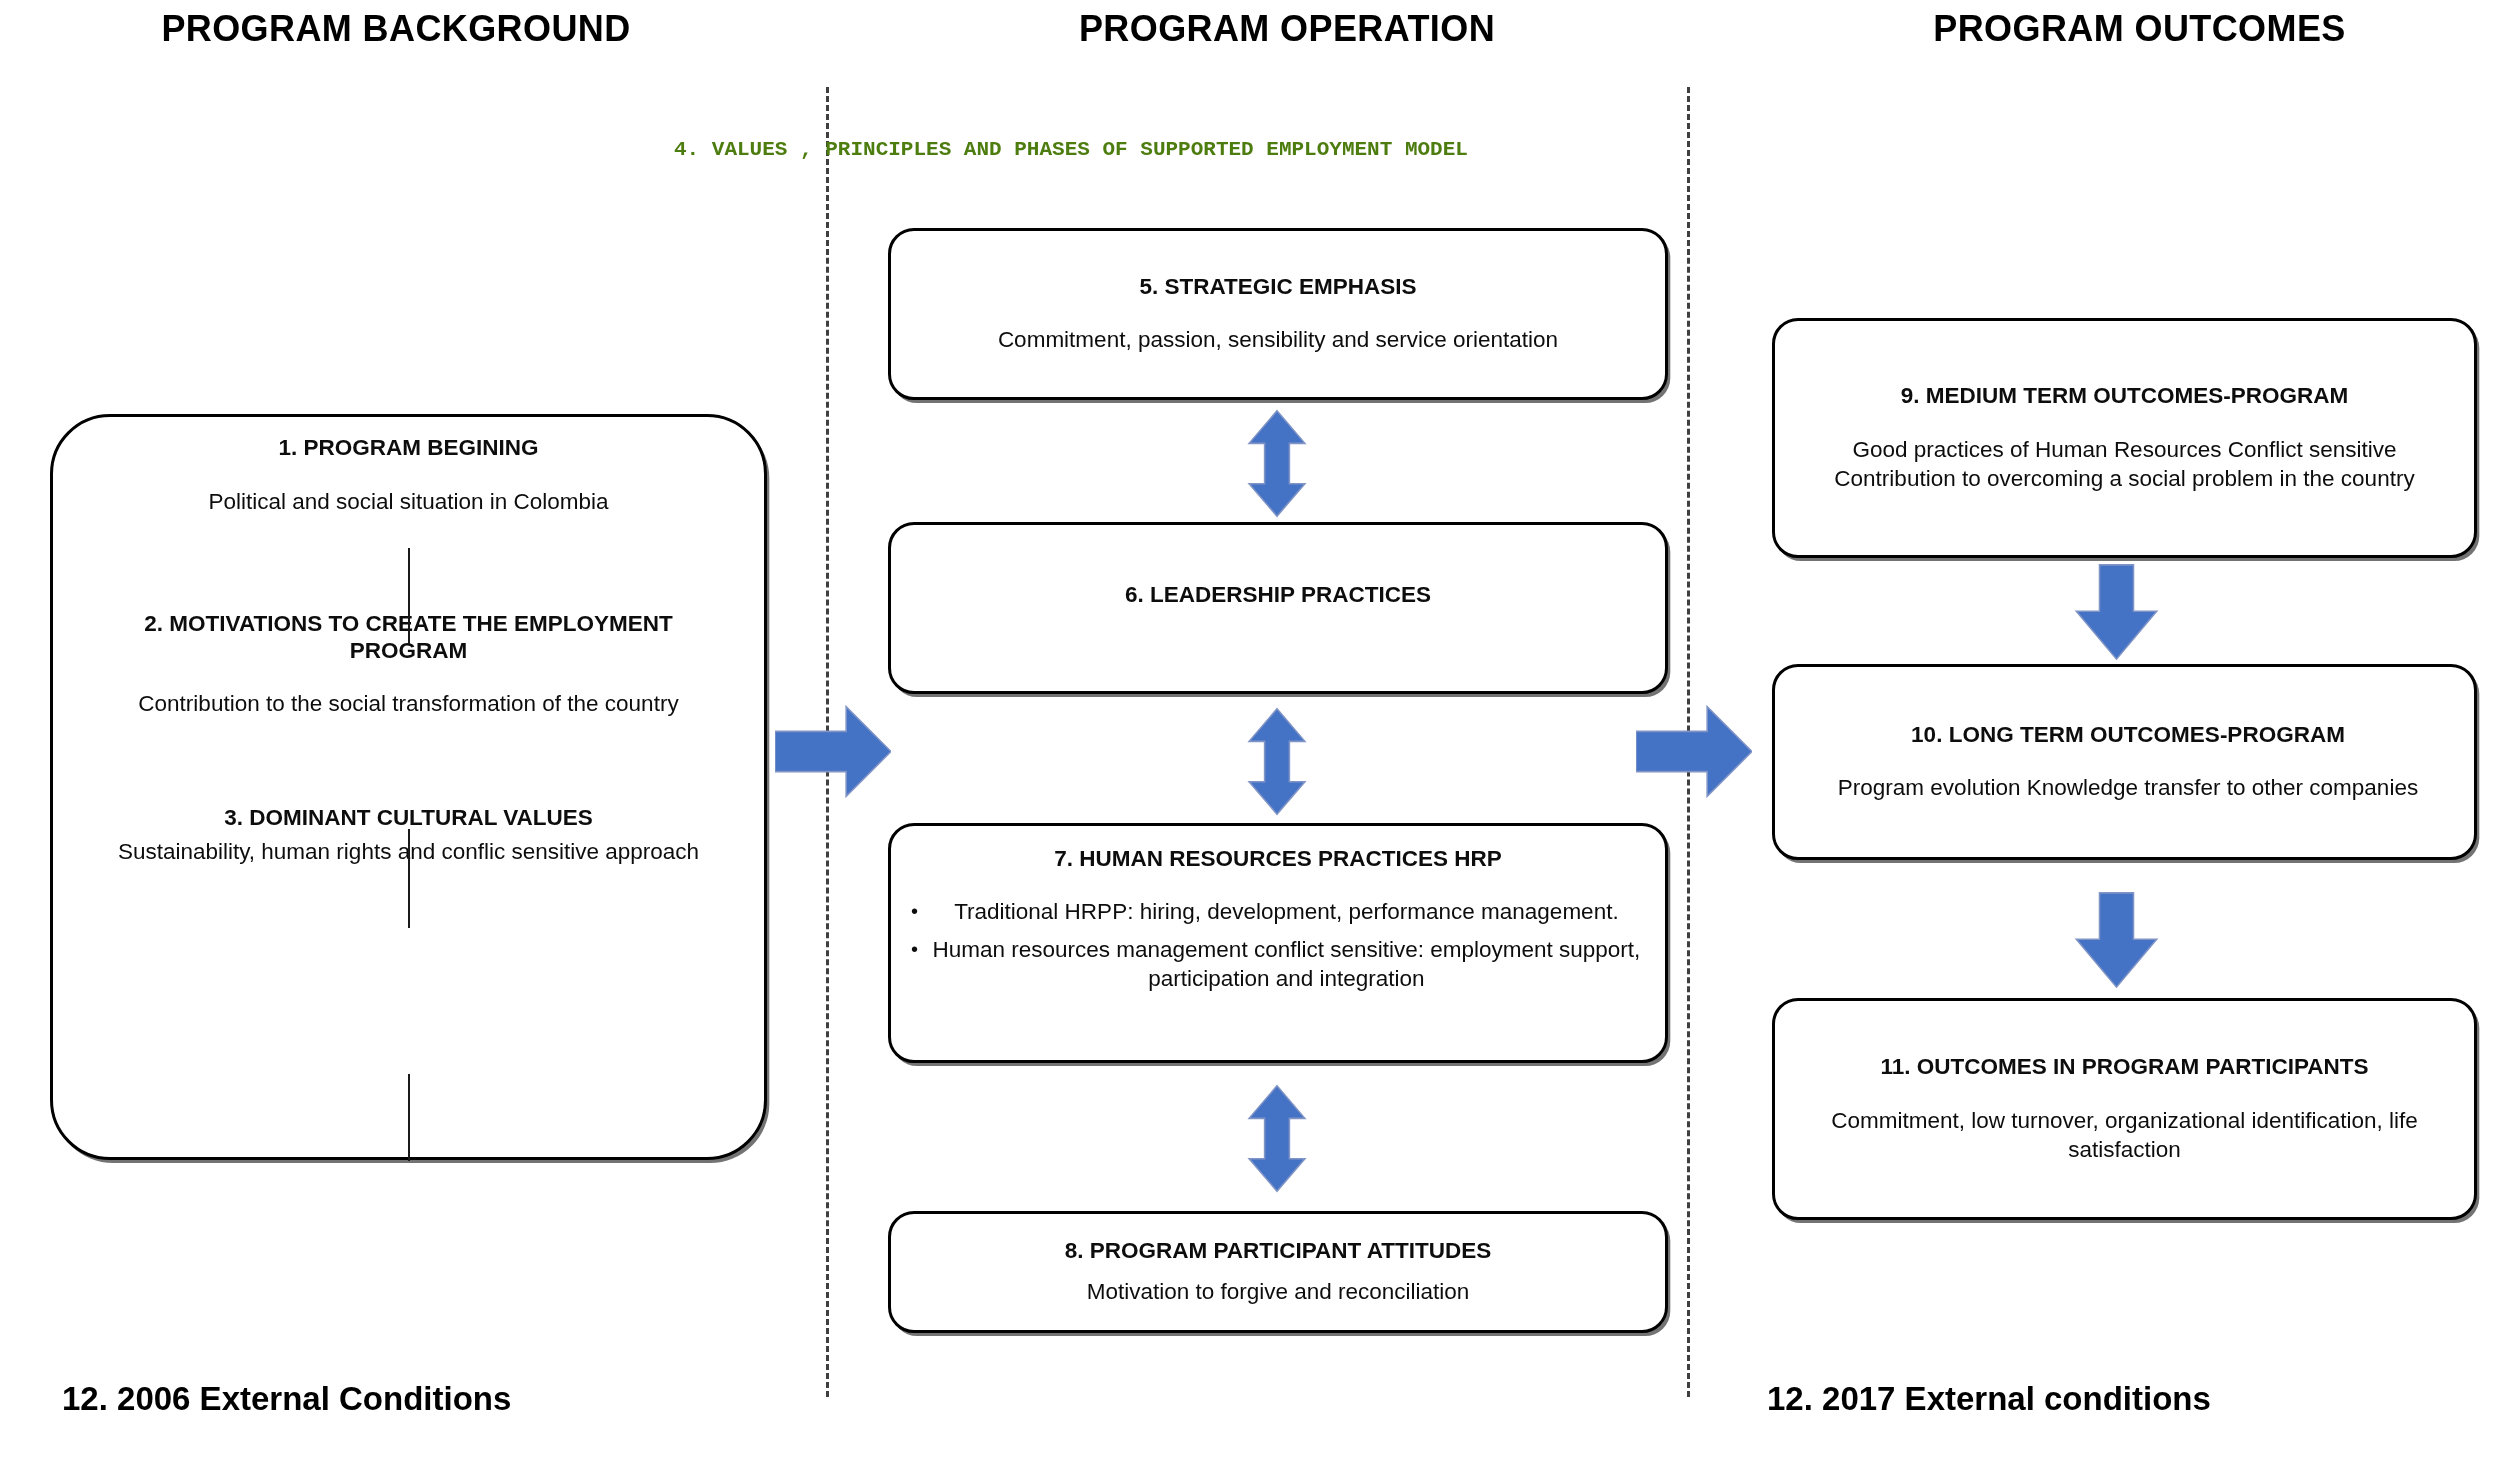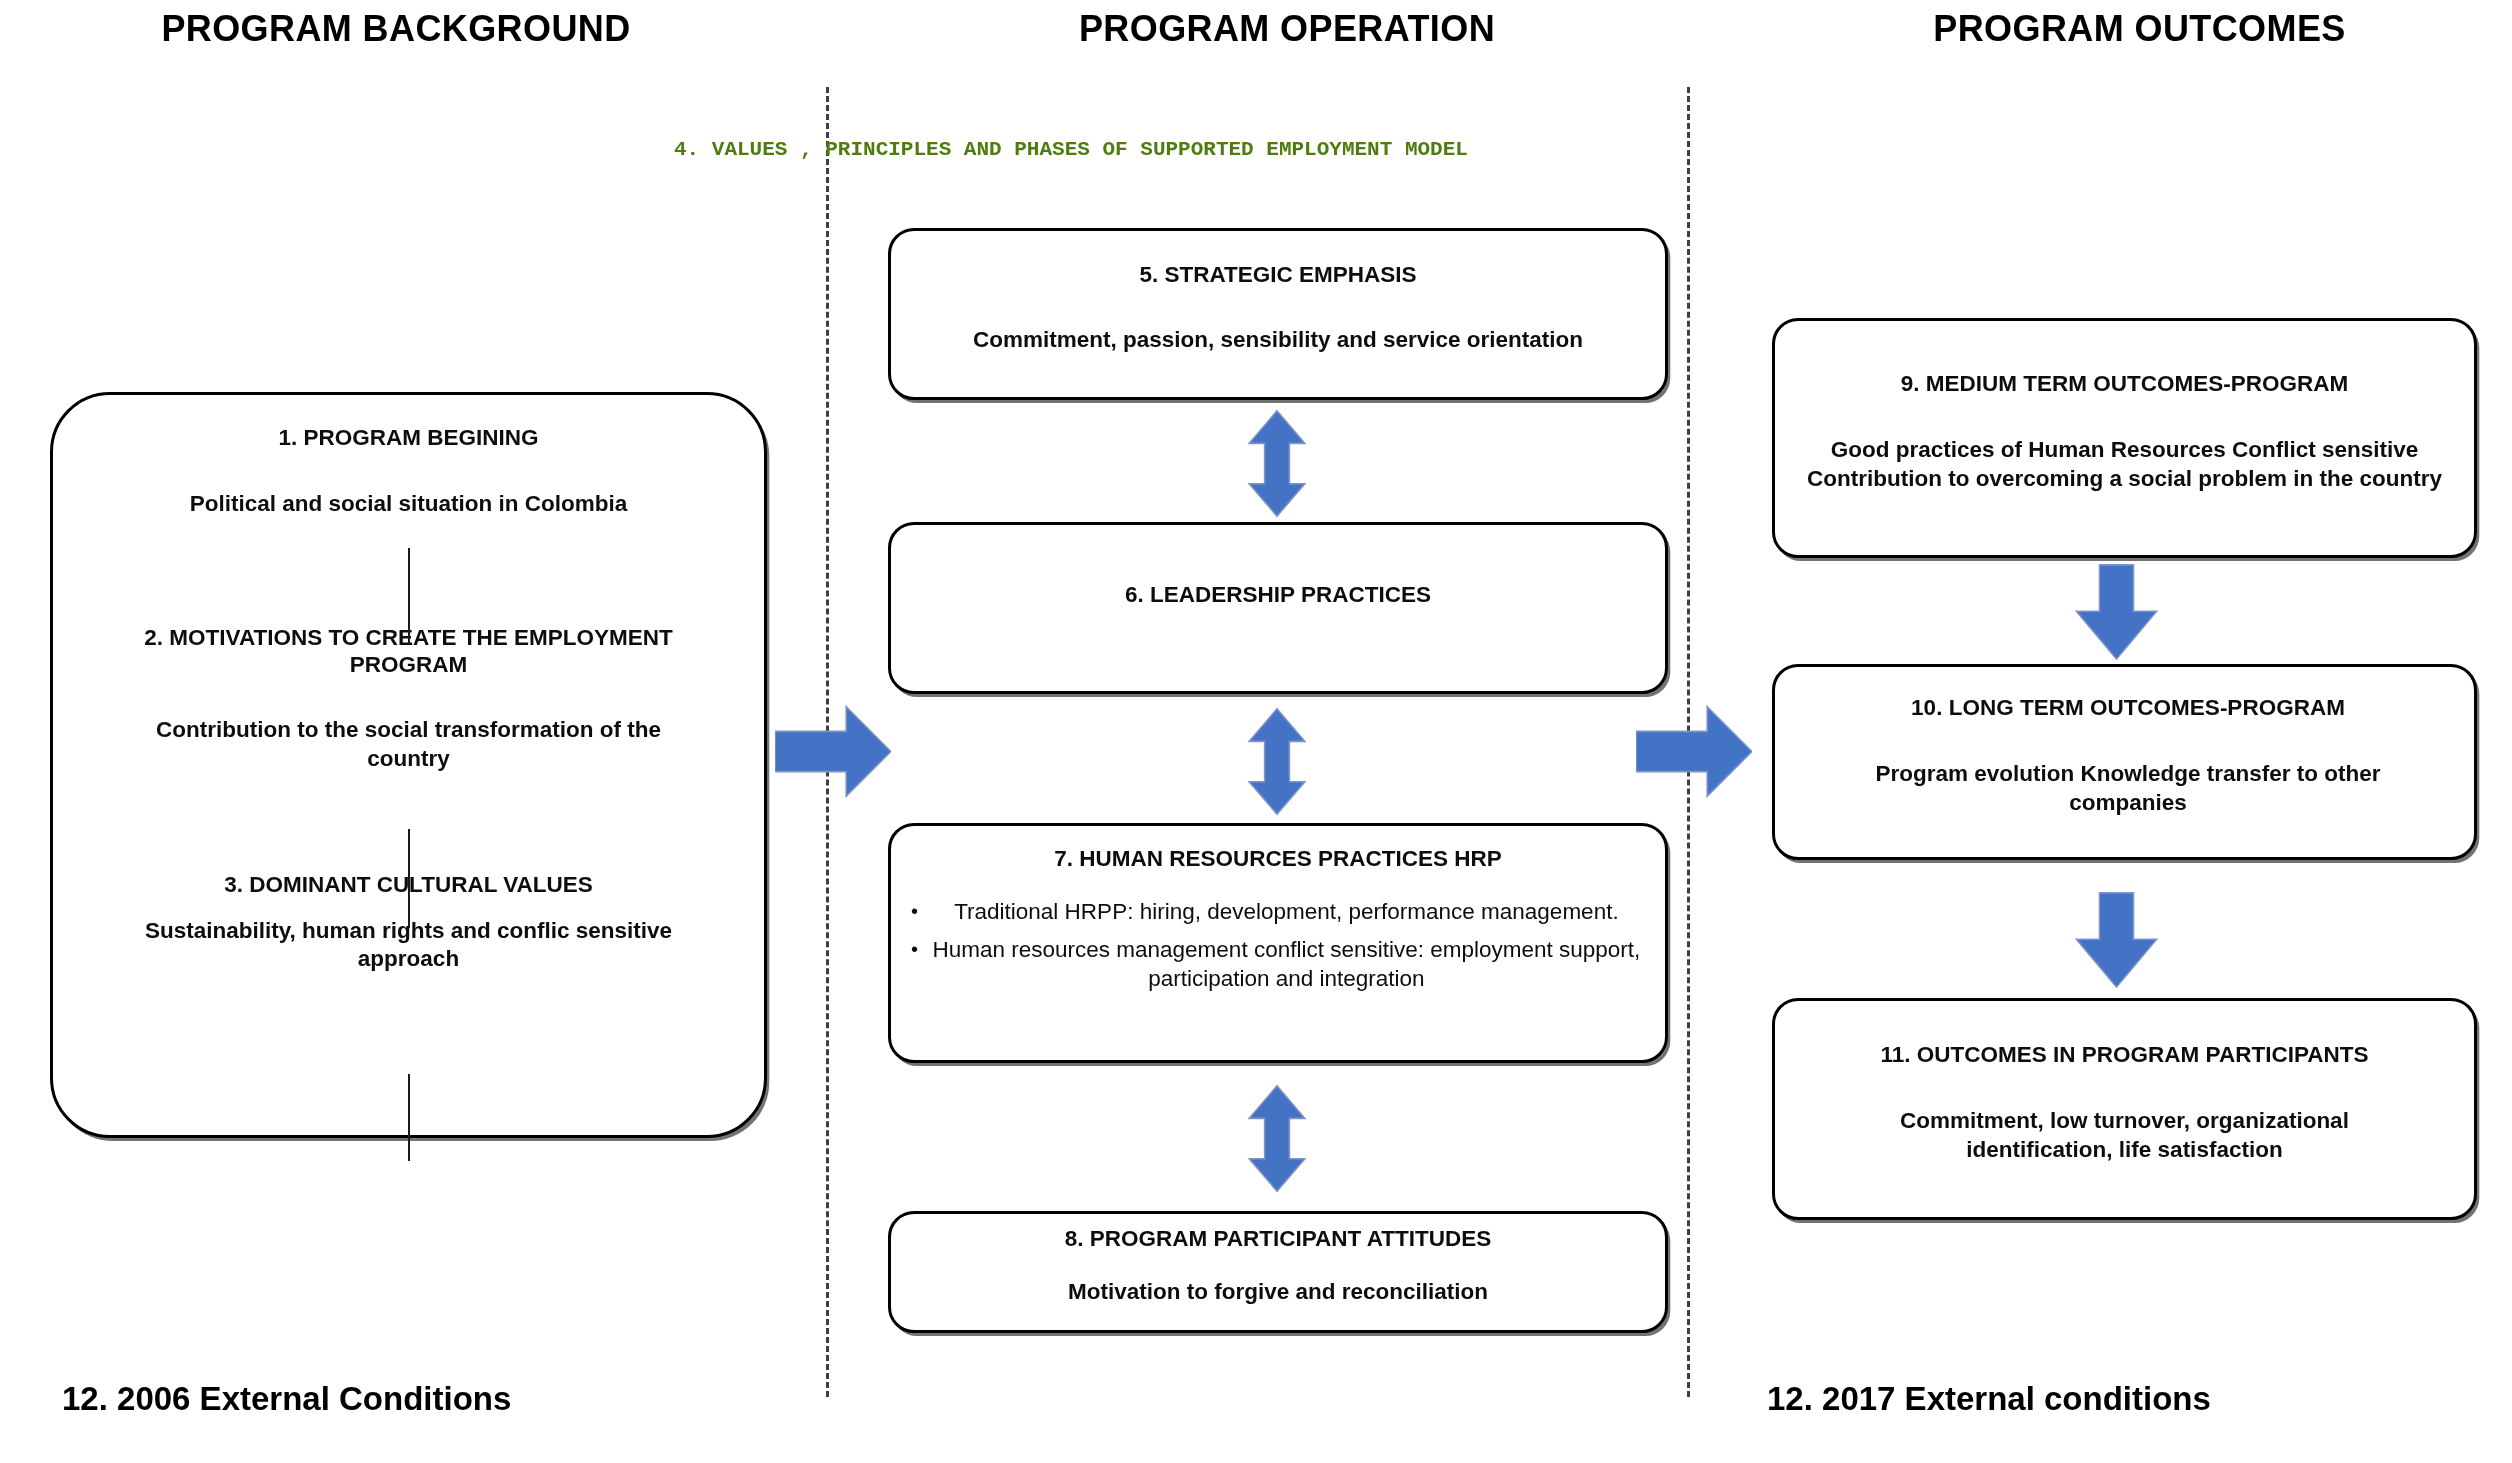--- a/index.html
+++ b/index.html
@@ -69,22 +69,21 @@
     text-align: center;
     line-height: 1.22;
     color: #0d0d0d;
     margin: 0;
   }
   .box-body {
     font-size: 22.5px;
     text-align: center;
     line-height: 1.28;
     color: #0d0d0d;
-    margin: 12px;
-    font-weight: bold;
+    margin: 0;
   }
   .gap-lg { height: 26px; }
   .gap-md { height: 14px; }
   .gap-sm { height: 6.2px; }
 
   
   .bullets {
     margin: 0;
     padding: 0;
     list-style: none;
@@ -138,21 +137,21 @@
 
   <div class="col-header" style="left:47px; top:7.8px; width:698px;">PROGRAM BACKGROUND</div>
 
   <div class="col-header" style="left:1806px; top:7.8px; width:667px;">PROGRAM OUTCOMES</div>
 
   <div class="divider" style="left:826px; top:87px; height:1310px;"></div>
   <div class="divider" style="left:1687px; top:87px; height:1310px;"></div>
 
   <div class="section-subtitle" style="left:674px; top:138px; width:1163px;">4. VALUES , PRINCIPLES AND PHASES OF SUPPORTED EMPLOYMENT MODEL</div>
 
-  <div class="box big-radius" style="left:50px; top:392px; width:717px; height:746px; justify-content:flex-start; padding-top:20px;">
+  <div class="box big-radius" style="left:50px; top:414px; width:717px; height:746px; justify-content:flex-start; padding-top:8px;">
 
     <div class="box-title" style="margin-top:9.3px;">1. PROGRAM BEGINING</div>
     <div class="gap-lg"></div>
     <div class="box-body" style="max-width:589px;">Political and social situation in Colombia</div>
 
     <div style="height:93px;"></div>
 
     <div class="box-title" style="max-width:620px;">2. MOTIVATIONS TO CREATE THE EMPLOYMENT PROGRAM</div>
     <div class="gap-lg"></div>
     <div class="box-body" style="max-width:589px;">Contribution to the social transformation of the country</div>

